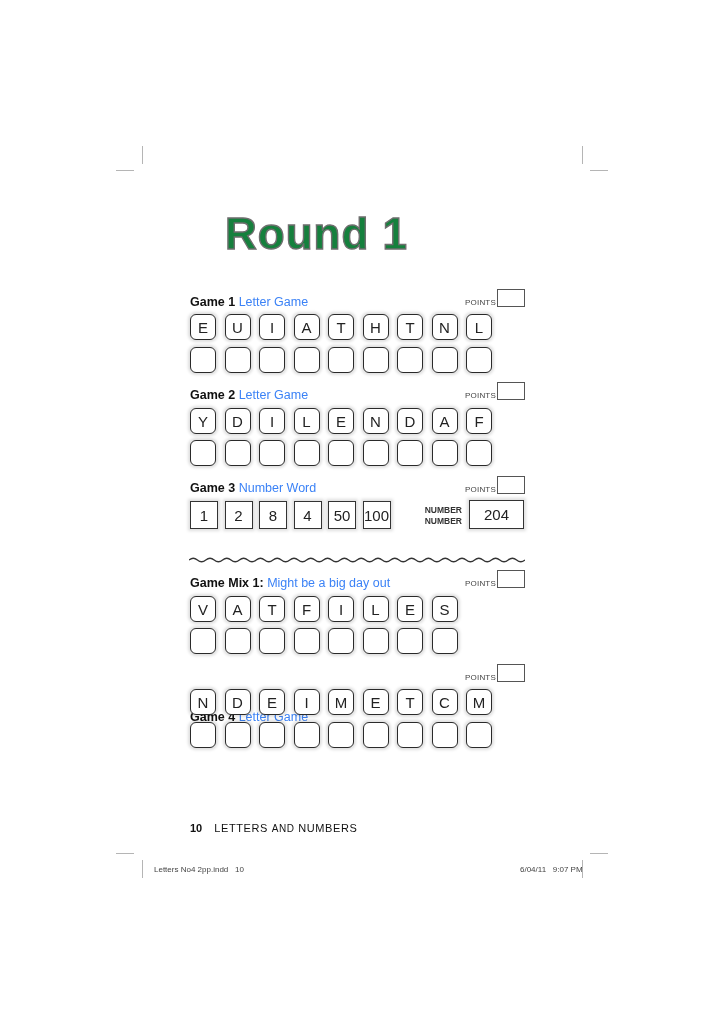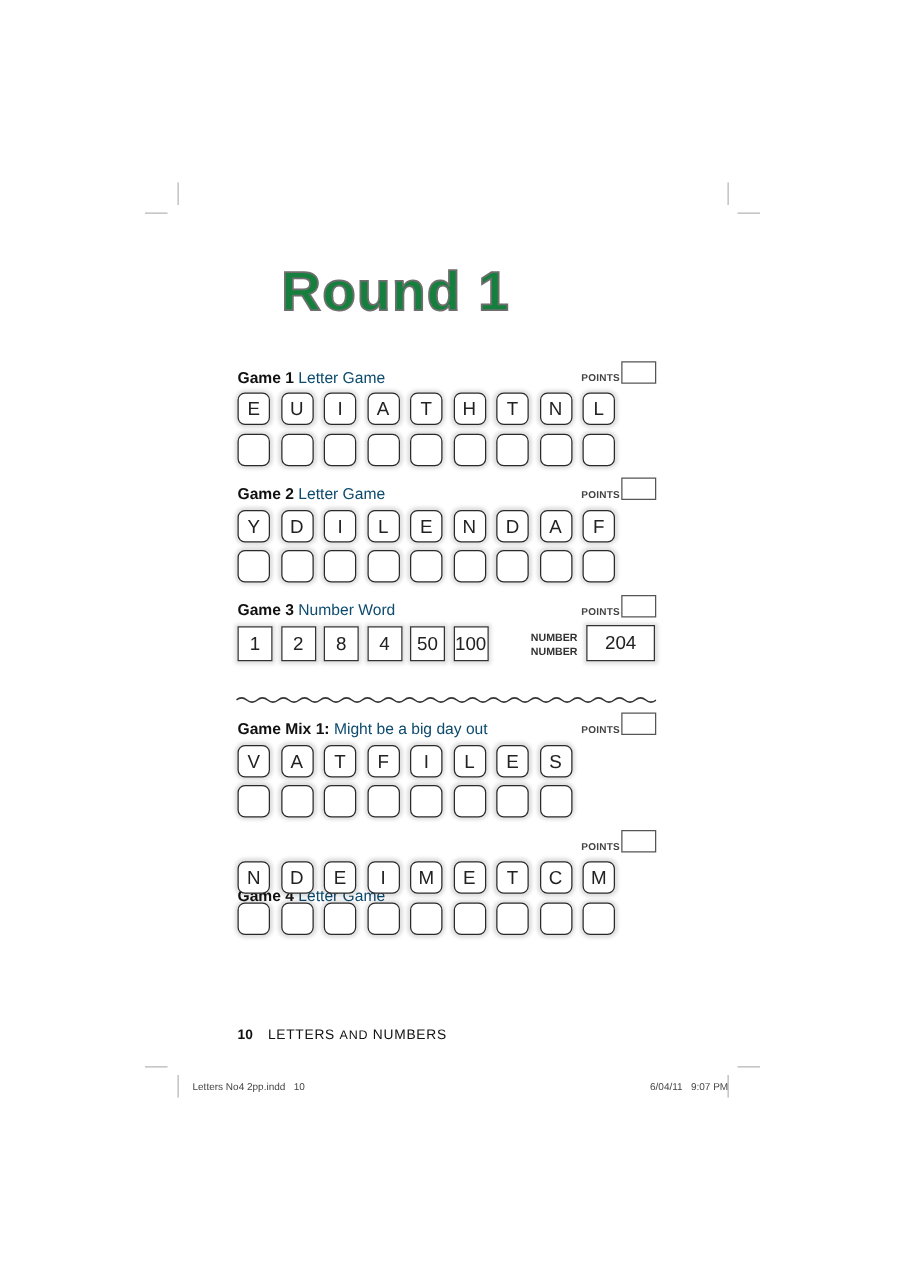--- a/index.html
+++ b/index.html
@@ -4,22 +4,22 @@
 <style>
   html, body { margin: 0; padding: 0; background: #ffffff; }
   body { width: 724px; height: 1024px; position: relative; overflow: hidden;
          font-family: "Liberation Sans", sans-serif; color: #222; }
   .crop { position: absolute; background: #b5b5b5; }
   .round-title { position: absolute; left: 189px; top: 212px; font-size: 44px; font-weight: bold;
                  color: #15803d; letter-spacing: 1px;
                  -webkit-text-stroke: 1.4px #6e6e6e; font-family: "Liberation Sans", sans-serif; line-height: 1; margin-left: 36px; }
   .game-head { position: absolute; left: 190px; font-size: 12.5px; color: #222; white-space: nowrap; }
   .game-head b { font-weight: bold; color: #111; }
-  .game-head .sub { font-weight: normal; color: #0c4a6e; }
-  .points-label { position: absolute; left: 465px; font-size: 8px; color: #444; letter-spacing: 0.2px; font-weight: bold; }
+  .game-head .sub { font-weight: normal; color: #3b82f6; }
+  .points-label { position: absolute; left: 465px; font-size: 8px; color: #444; letter-spacing: 0.2px; }
   .points-box { position: absolute; left: 497px; width: 26px; height: 16px; border: 1px solid #555; background: #fff; }
   .tile { position: absolute; width: 26px; height: 26px; border: 1.3px solid #2a2a2a; border-radius: 6px;
           background: #fff; box-shadow: 0 0 3px 2px rgba(0,0,0,0.13);
           display: flex; align-items: center; justify-content: center;
           font-size: 15px; color: #222; box-sizing: border-box; }
   .num-tile { position: absolute; width: 28px; height: 28px; border: 1.3px solid #333; background: #fff;
               box-shadow: 0 0 3px 2px rgba(0,0,0,0.13); box-sizing: border-box;
               display: flex; align-items: center; justify-content: center; font-size: 15px; color: #222; }
   .target-label { position: absolute; left: 416px; top: 505px; font-size: 8.5px; font-weight: bold;
                   text-align: right; line-height: 11px; color: #333; width: 46px; }

